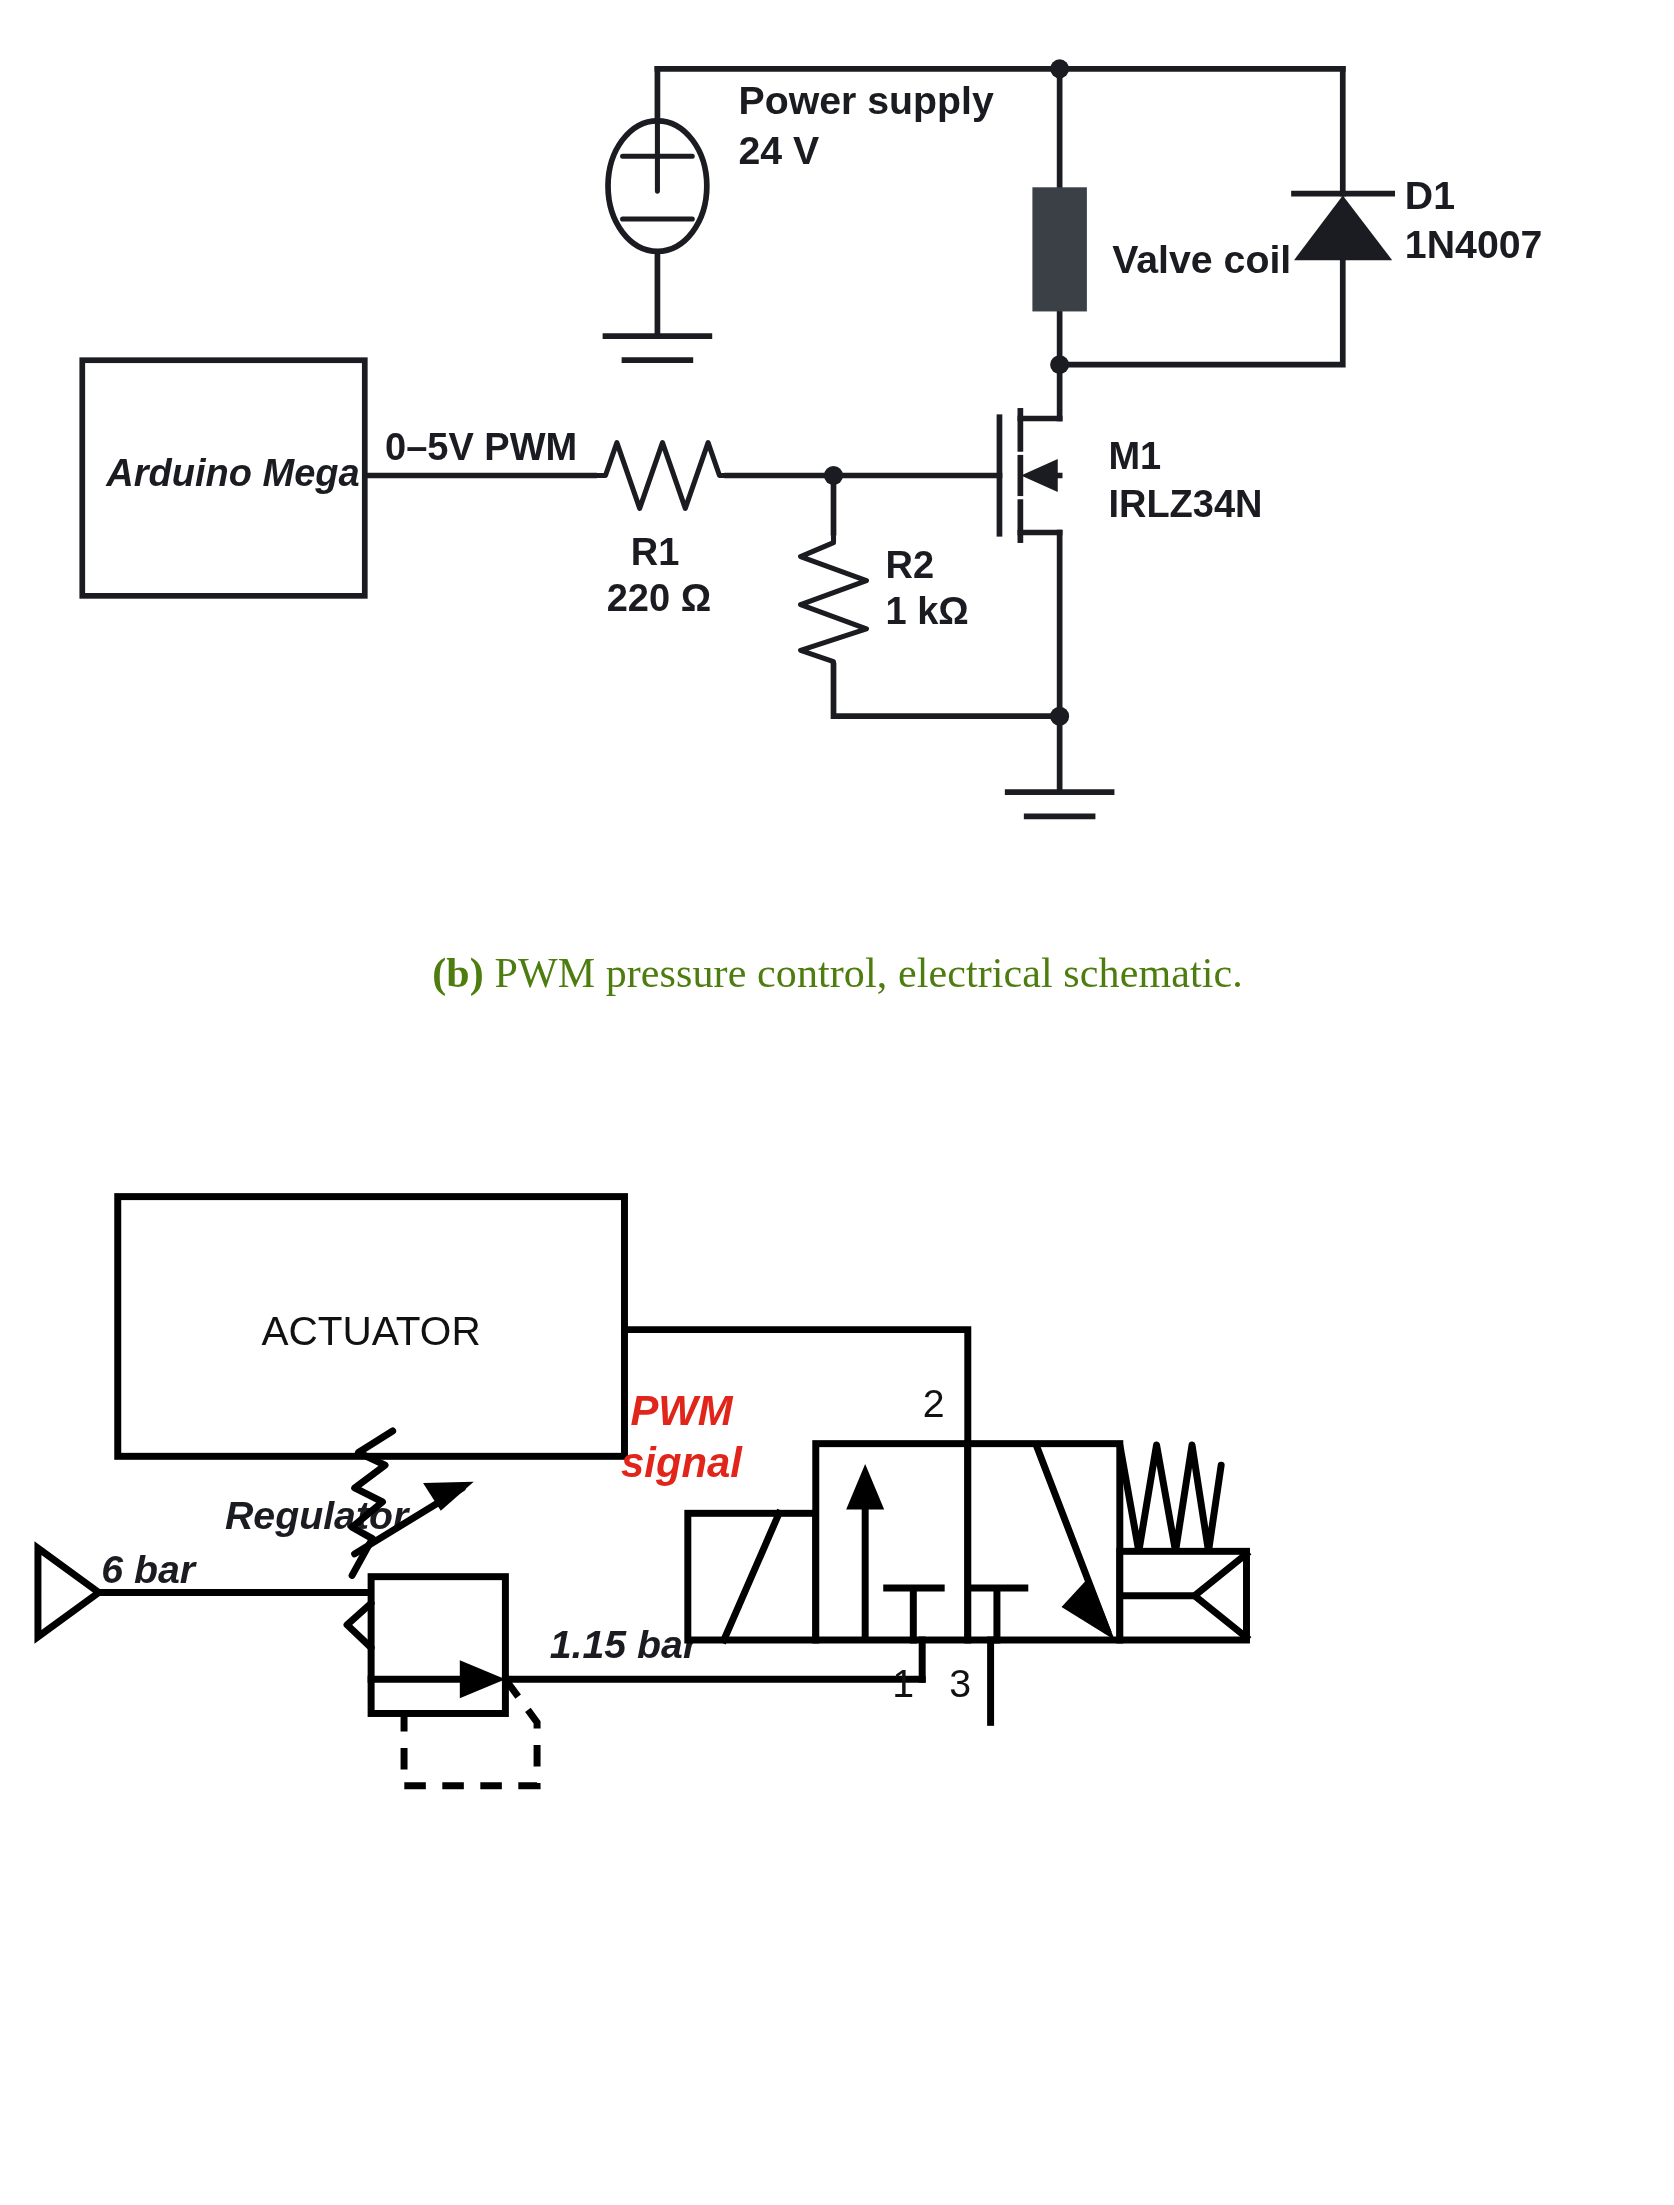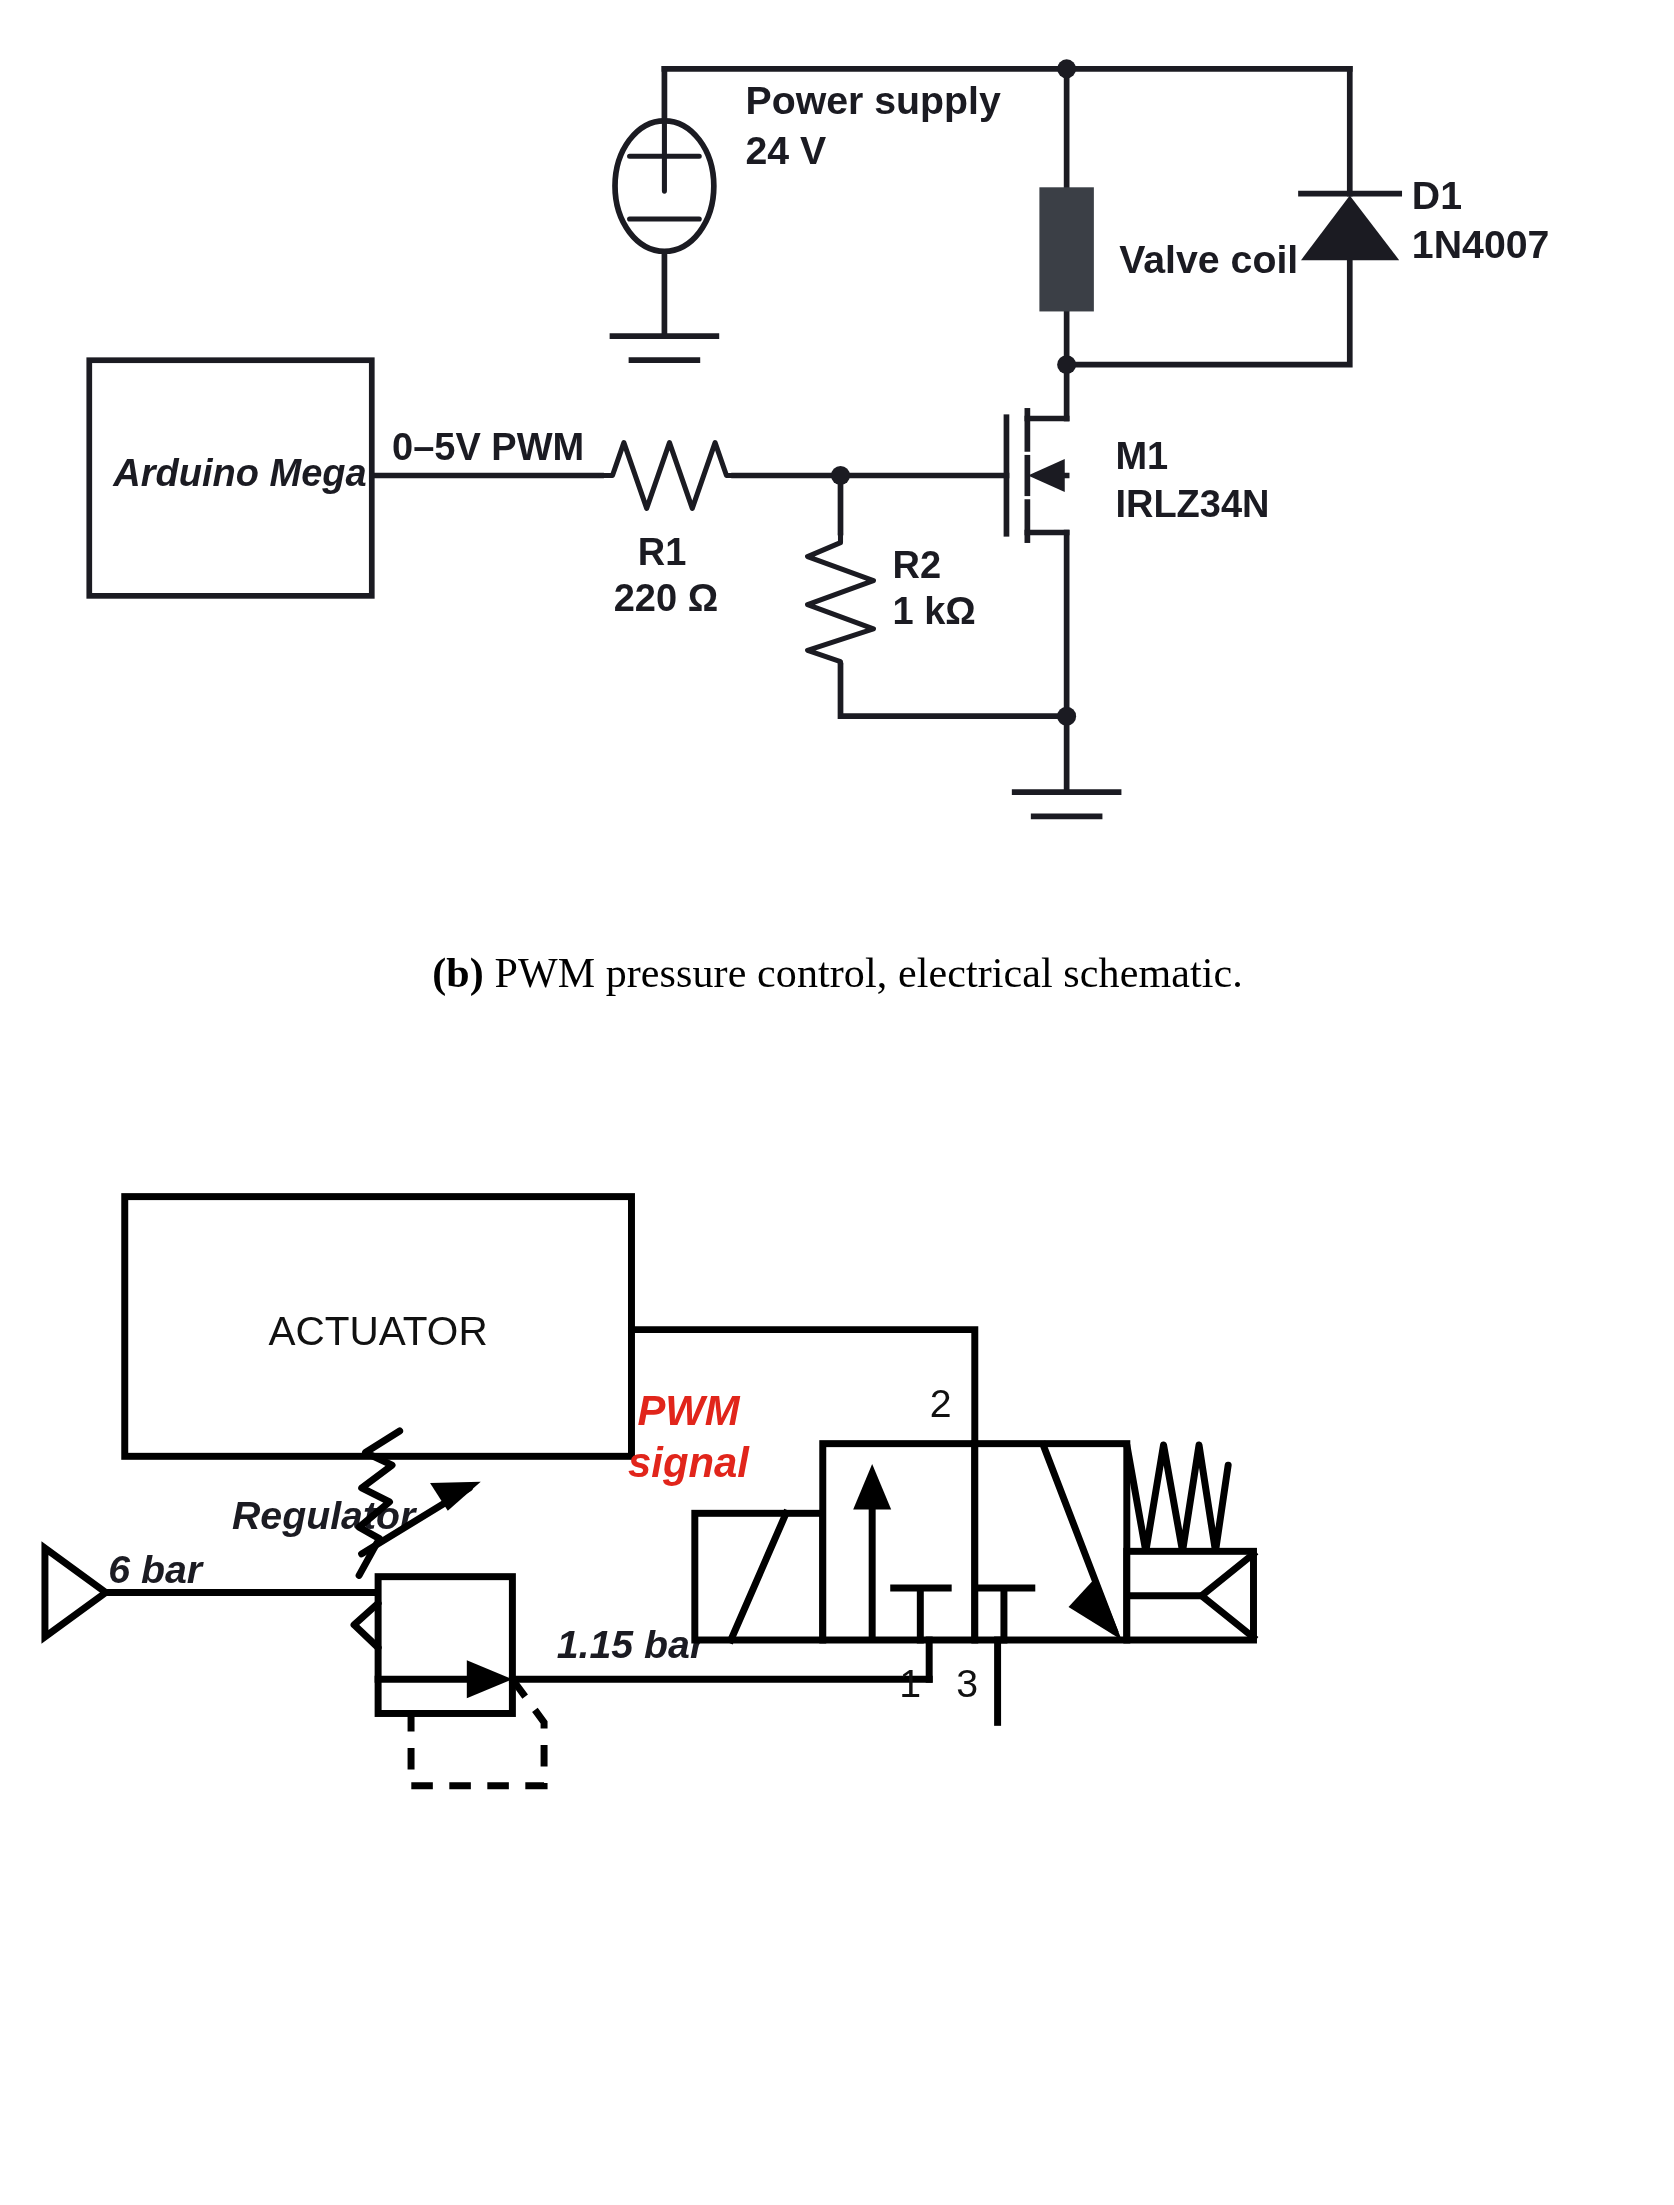--- a/index.html
+++ b/index.html
@@ -15,41 +15,41 @@
     position: relative;
     overflow: hidden;
   }
   #root {
     position: relative;
     width: 1675px;
     height: 2205px;
   }
   .panel {
     position: absolute;
-    left: 12px;
+    left: 5px;
     width: 1562px;
   }
   #panel-b { top: 0; height: 951px; }
   #panel-c { top: 1100px; height: 985px; }
 
   svg.fig {
     display: block;
     width: 100%;
     height: 100%;
     overflow: visible;
   }
 
   .caption {
     position: absolute;
     left: 0;
     width: 1675px;
     text-align: center;
     font-family: "Liberation Serif", serif;
     font-size: 42px;
-    color: #000000;
+    color: #4d7c0f;
     letter-spacing: 0.1px;
   }
   .caption .lbl { font-weight: bold; }
   #caption-b { top: 949px; }
   #caption-c { top: 2093px; }
 
   
   .t-sans-bold {
     font-family: "Liberation Sans", sans-serif;
     font-weight: bold;

